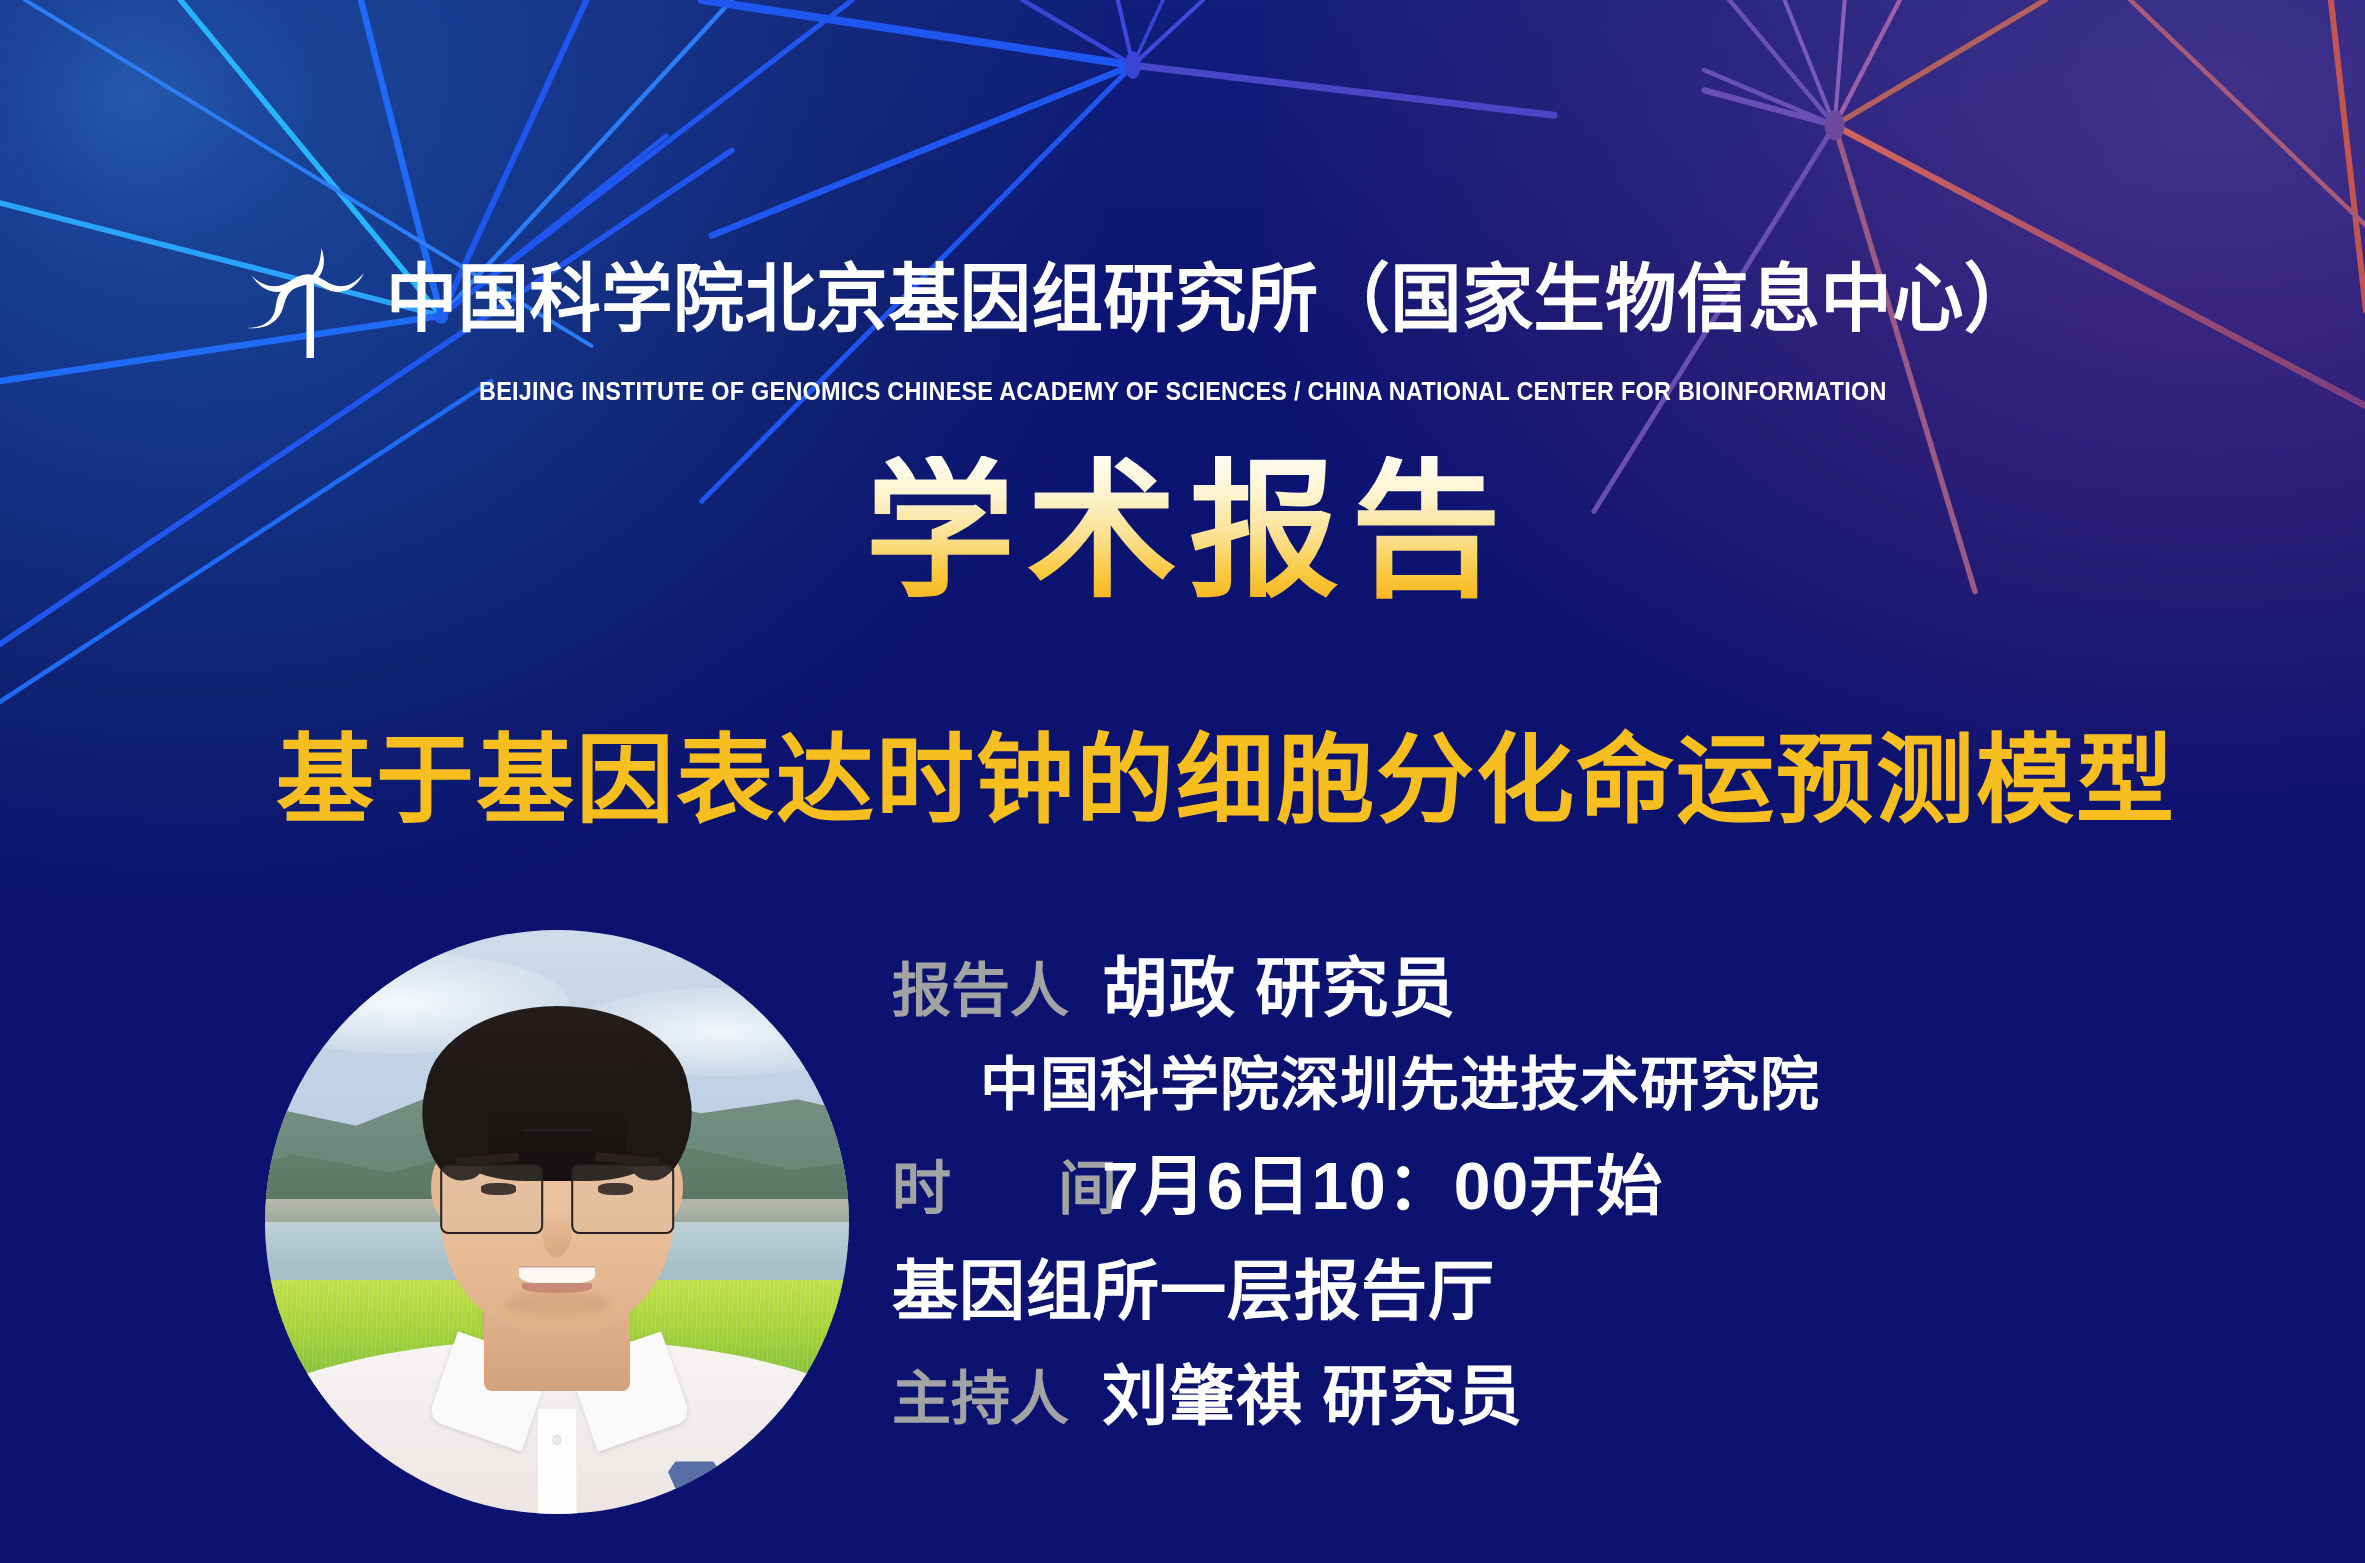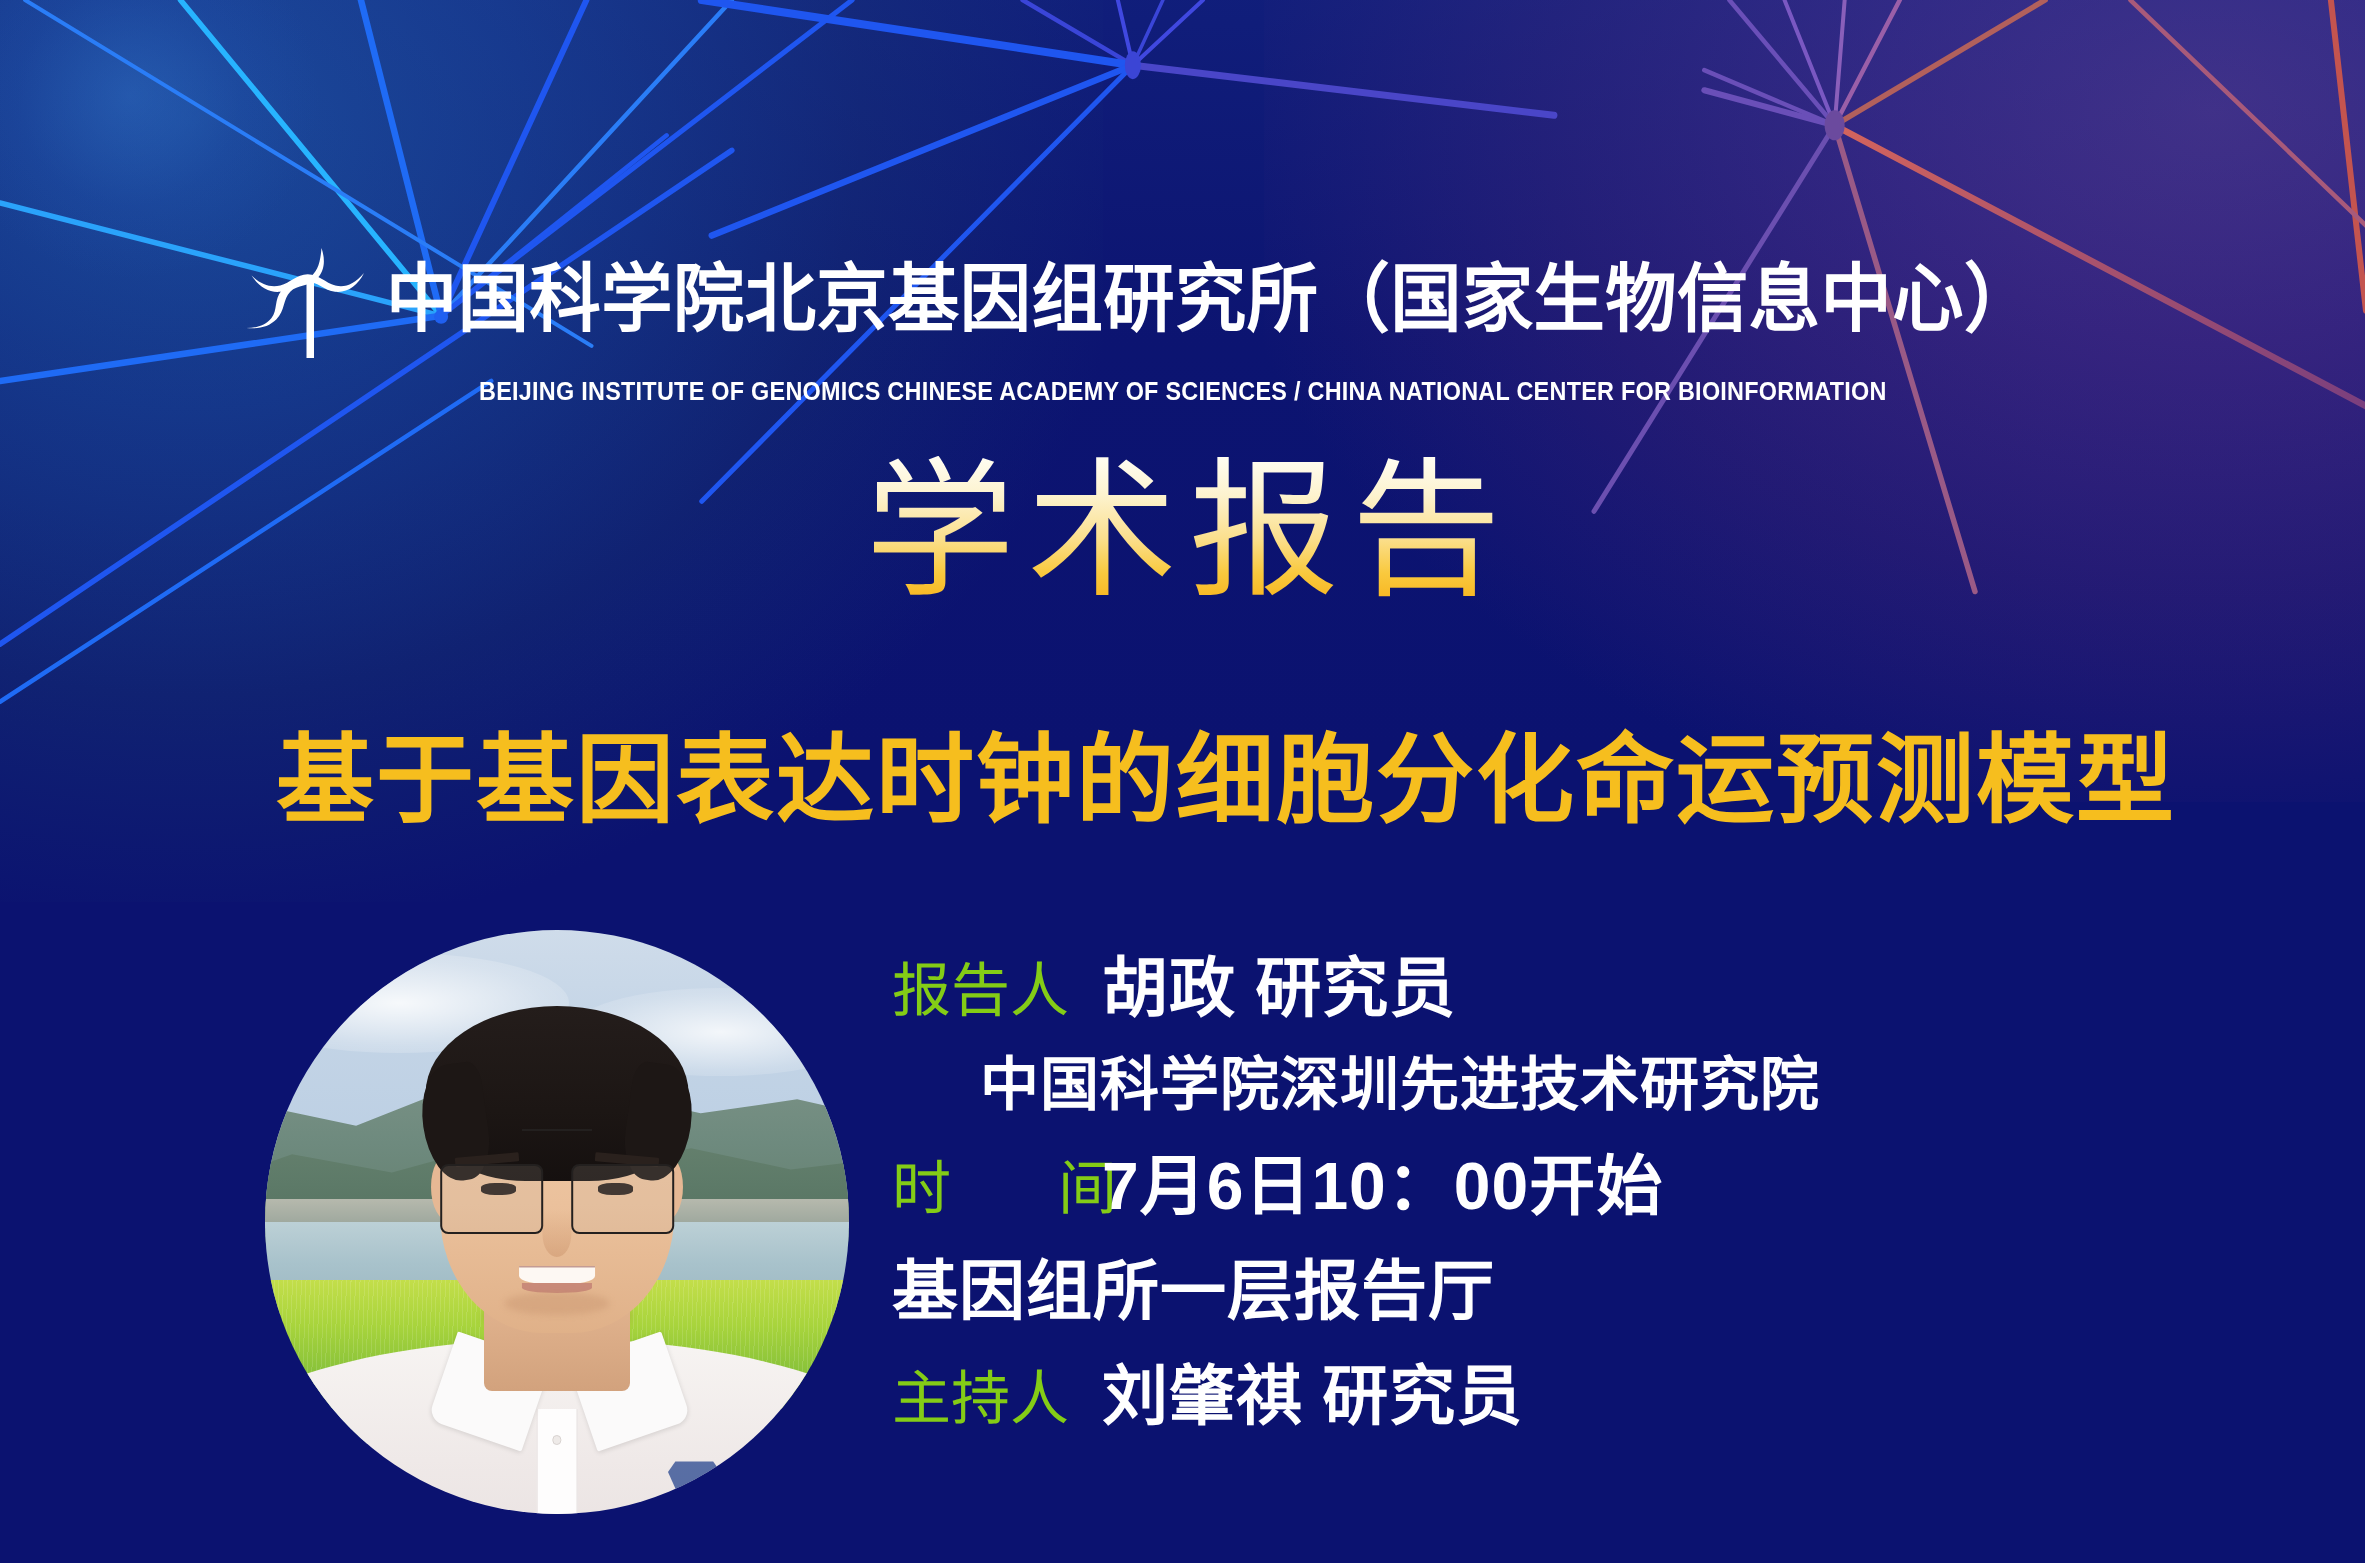--- a/index.html
+++ b/index.html
@@ -50,21 +50,21 @@
   .org-en{
     color:#ffffff;white-space:nowrap;margin-top:13px;
     font-size:26.6px;font-weight:700;letter-spacing:0.3px;
     transform:scaleX(0.88);
   }
 
   
   .main-title{
     position:absolute;left:0;top:456px;width:100%;
     text-align:center;
-    font-size:150px;font-weight:400;line-height:1;
+    font-size:150px;font-weight:700;line-height:1;
     letter-spacing:12px;
     padding-left:12px;
     background:linear-gradient(180deg,#fffdf3 0%,#fdf3cf 26%,#fbdf8d 55%,#f9c93e 78%,#f7b21b 100%);
     -webkit-background-clip:text;background-clip:text;
     color:transparent;-webkit-text-fill-color:transparent;
   }
 
   
   .subtitle{
     position:absolute;left:0;top:729px;width:100%;
@@ -152,21 +152,21 @@
     box-shadow:inset 0 1.5px 0 rgba(150,80,70,.55);}
   .ph-lip{position:absolute;left:50%;top:60.4%;transform:translateX(-50%);
     width:12%;height:1.8%;background:#c98a79;border-radius:0 0 50% 50%;}
   .ph-chinsh{position:absolute;left:50%;top:62%;transform:translateX(-50%);
     width:18%;height:4%;background:rgba(190,135,98,.3);border-radius:50%;filter:blur(3px);}
 
   
   .details{position:absolute;left:892px;top:942px;width:1428px;}
   .drow{display:flex;align-items:baseline;margin-bottom:11px;}
   .dlabel{
-    color:#84cc16;font-size:59px;font-weight:400;line-height:1.42;
+    color:#a3a3a3;font-size:59px;font-weight:700;line-height:1.42;
     white-space:nowrap;flex:0 0 auto;width:210px;
   }
   .dlabel.spread{letter-spacing:24px;}
   .dvalue{
     color:#ffffff;font-size:66px;font-weight:700;line-height:1.42;
     white-space:nowrap;letter-spacing:1px;
   }
   .drow-indent{margin-left:88px;margin-top:-3px;margin-bottom:13px;}
   .drow-indent .dvalue{font-size:59px;}
 </style>

